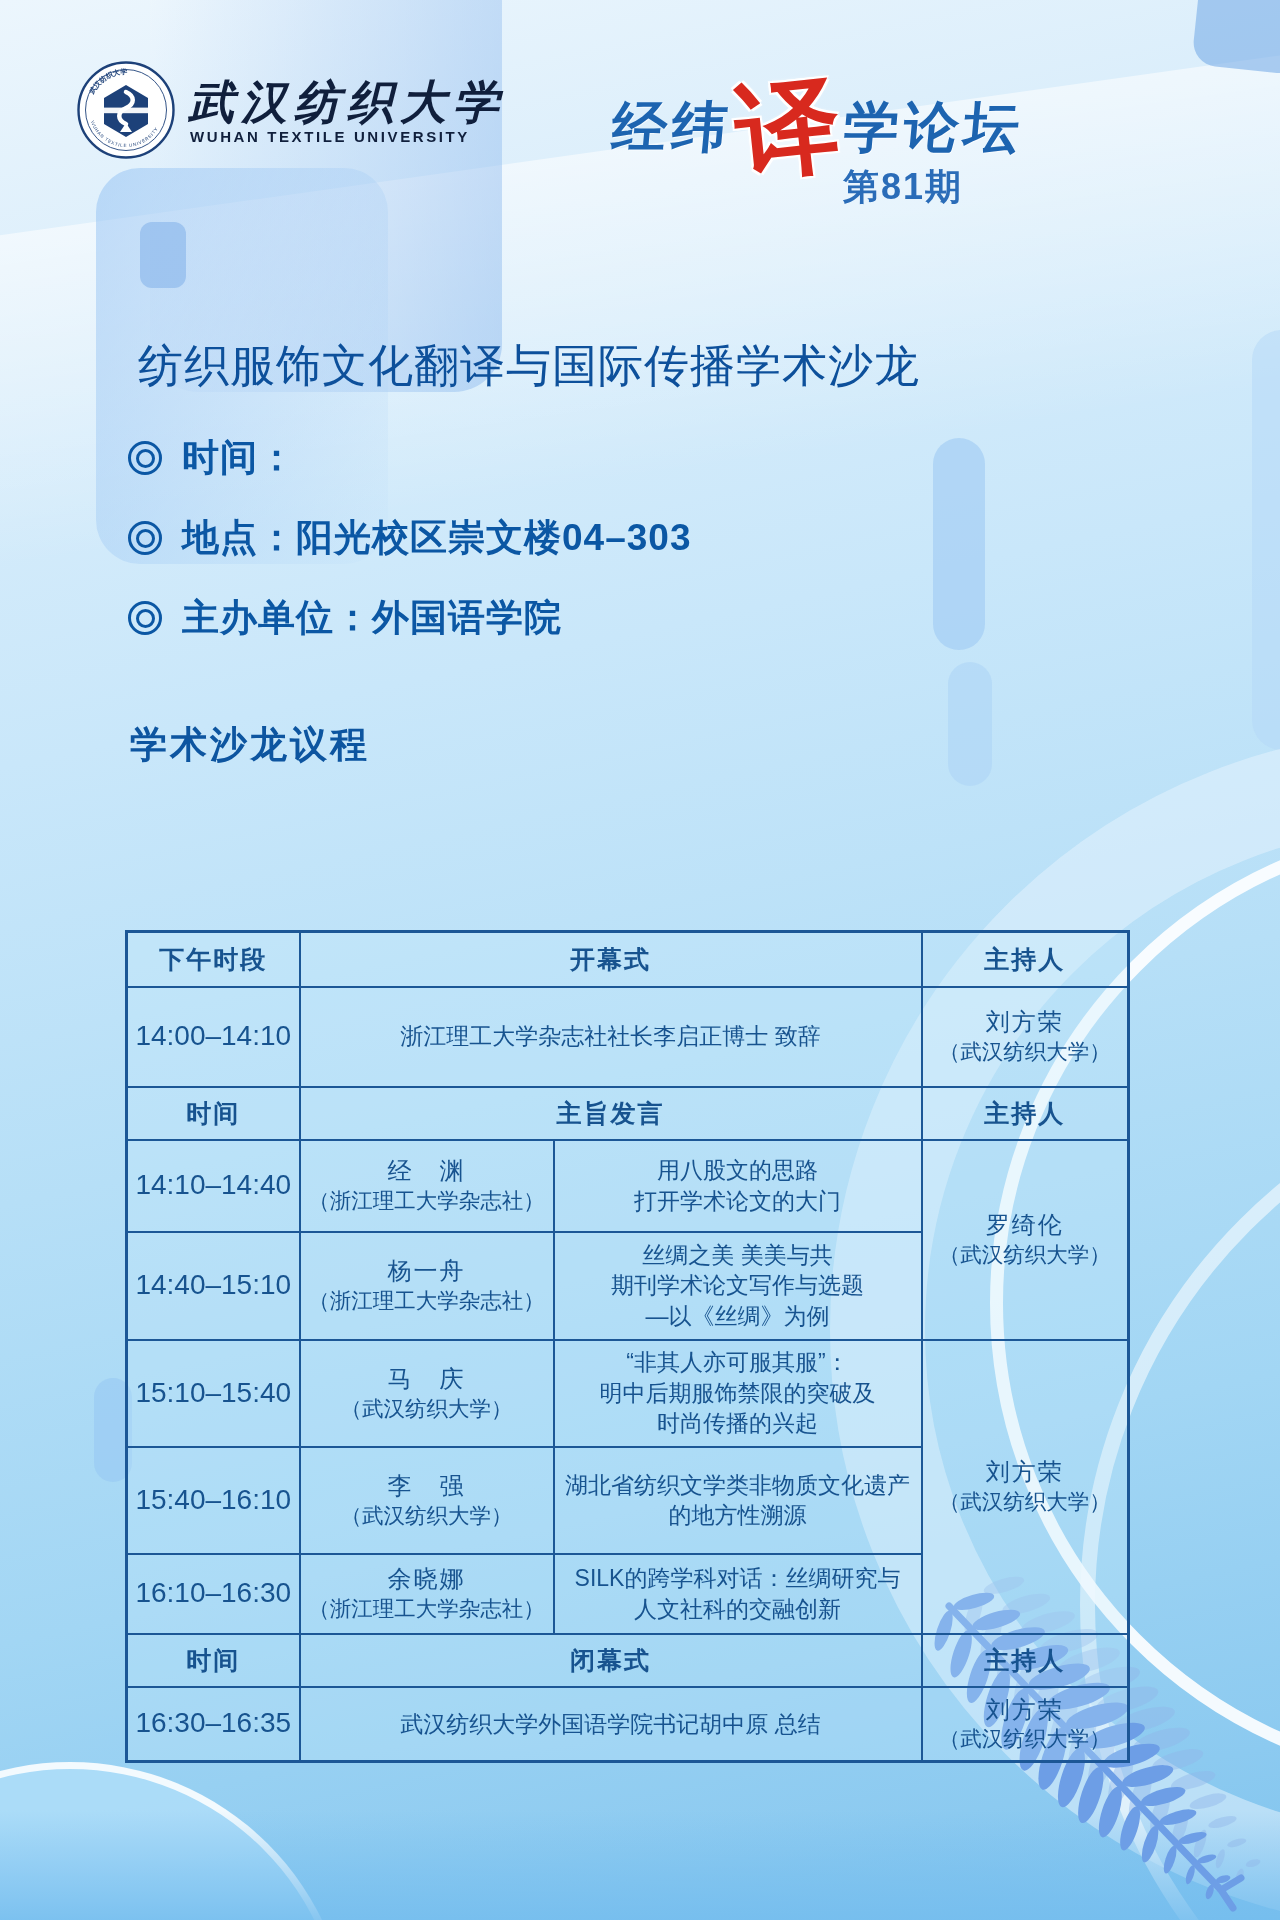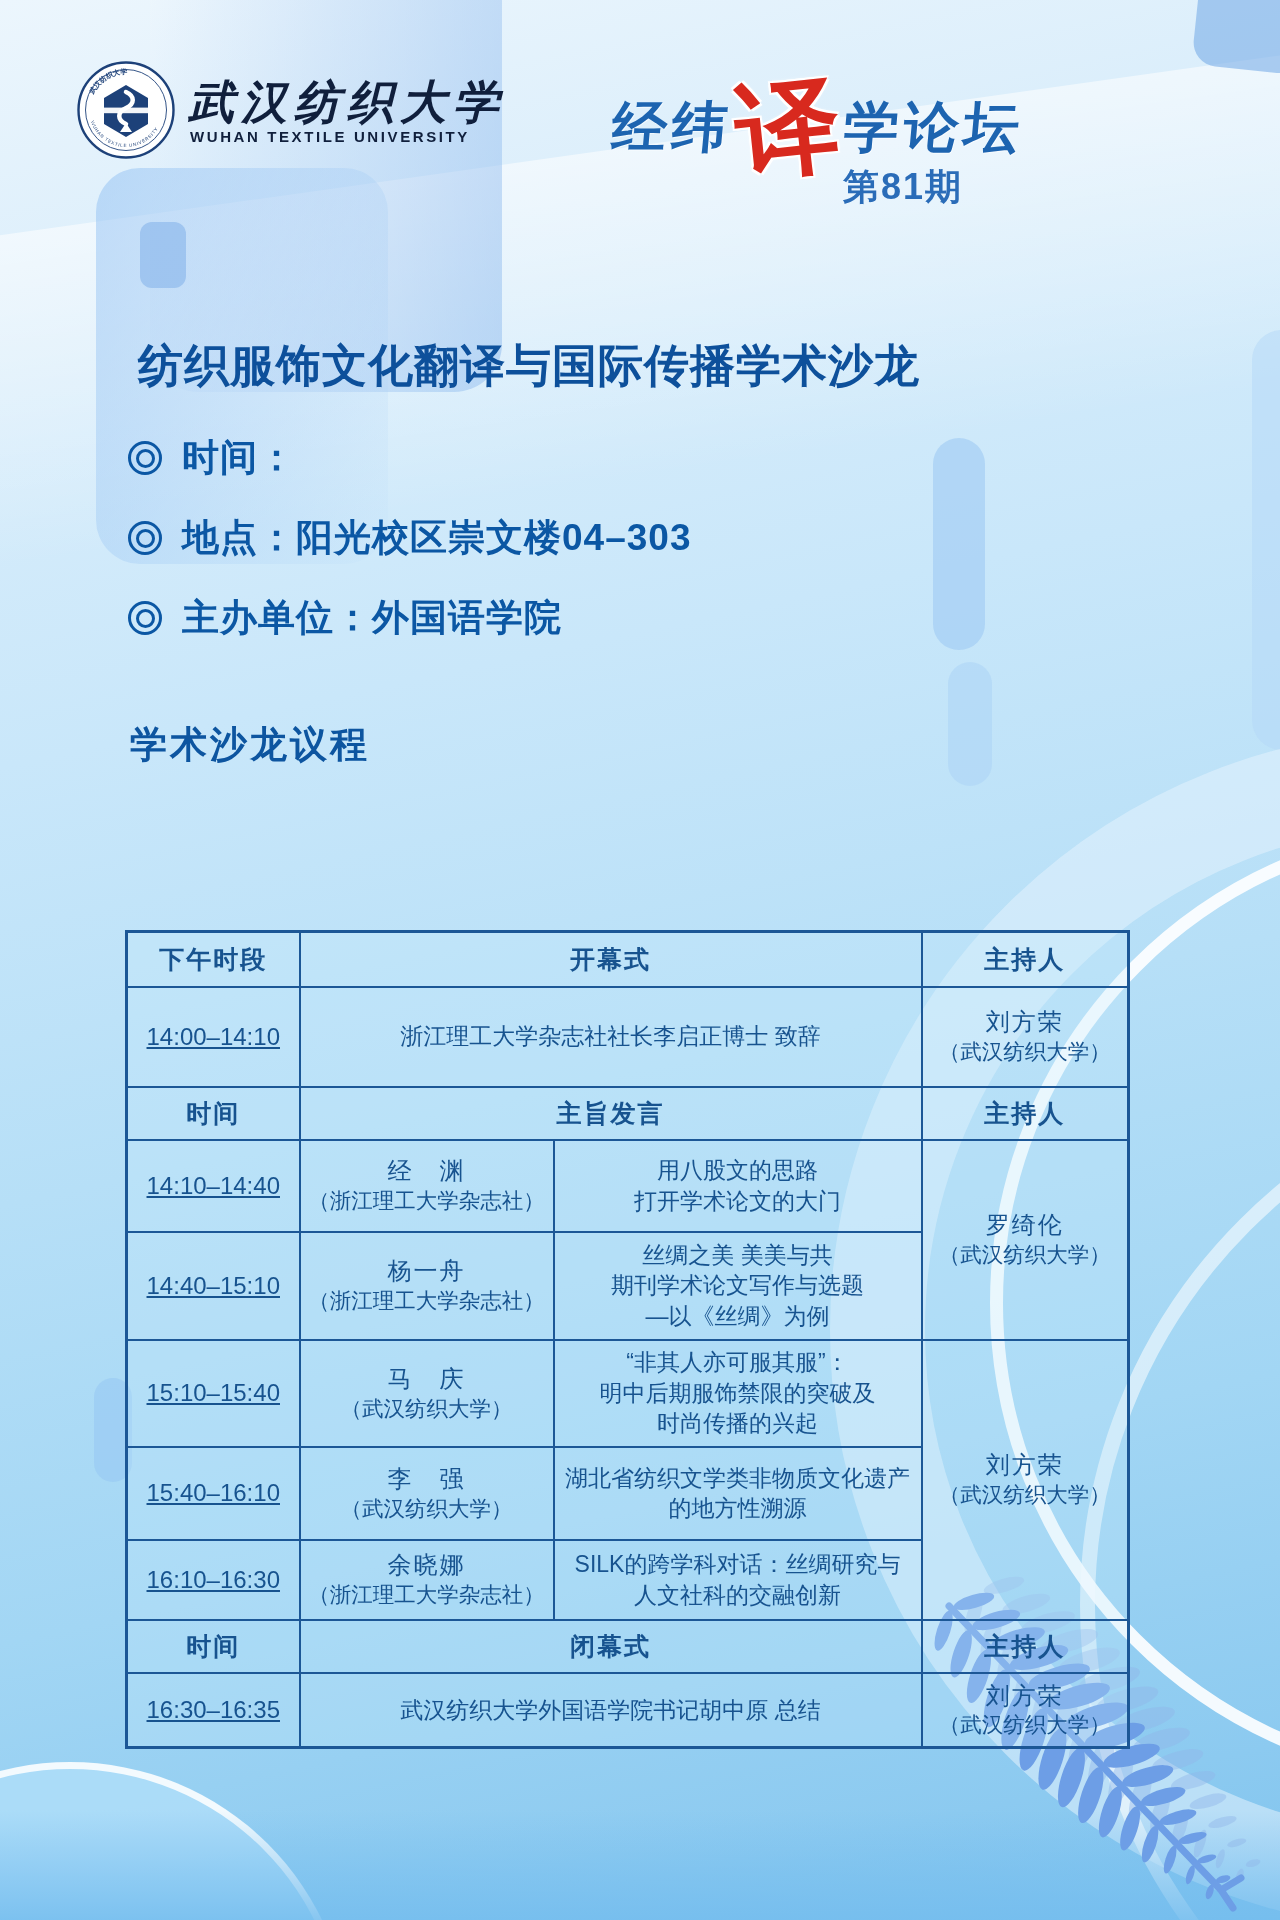--- a/index.html
+++ b/index.html
@@ -36,35 +36,35 @@
   .univ-cn{left:188px;top:72px;font-size:46px;font-weight:bold;font-style:italic;
     letter-spacing:7px;color:#101f3c;}
   .univ-en{left:190px;top:128px;font-size:15px;font-weight:bold;letter-spacing:2.6px;color:#101f3c;}
   .forum{left:612px;top:76px;display:flex;align-items:center;}
   .forum-part{font-size:55px;font-weight:900;letter-spacing:5px;color:#1d64b0;
     transform:skewX(-5deg);text-shadow:1px 1px 0 rgba(255,255,255,0.6);}
   .forum-accent{font-size:104px;font-weight:900;color:#d8291e;line-height:1;margin:0 4px;
     transform:rotate(-6deg);font-family:"DejaVu Serif", serif;
     text-shadow:2px 2px 0 #fff,-2px -2px 0 #fff,2px -2px 0 #fff,-2px 2px 0 #fff,0 0 5px #fff;}
   .issue{left:843px;top:163px;font-size:36px;font-weight:bold;color:#2a6cb8;letter-spacing:2px;}
-  .main-title{left:138px;top:336px;font-size:45px;font-weight:700;color:#0d509b;letter-spacing:1px;}
+  .main-title{left:138px;top:336px;font-size:45px;font-weight:400;color:#0d509b;letter-spacing:1px;}
   .info{left:128px;top:418px;}
   .info-row{display:flex;align-items:center;height:80px;}
   .bullet-icon{width:28px;height:28px;border:3.5px solid #0b57a4;border-radius:50%;flex:0 0 auto;
     display:flex;align-items:center;justify-content:center;margin-right:20px;}
   .bullet-inner{width:13px;height:13px;border:3px solid #0b57a4;border-radius:50%;}
   .info-label,.info-value{font-size:37px;font-weight:900;color:#0b57a4;letter-spacing:1px;white-space:pre;}
   .gap-wide{margin-left:26px;}
   .agenda-heading{left:130px;top:720px;font-size:37px;font-weight:900;color:#0d55a0;letter-spacing:3px;}
 
   table.agenda{position:absolute;z-index:2;left:125px;top:930px;width:1002px;border-collapse:collapse;
     table-layout:fixed;color:#17538f;background:rgba(199,233,251,0.28);border:3px solid #1c5796;}
   table.agenda td{border:2px solid #1c5796;text-align:center;vertical-align:middle;padding:2px 6px;line-height:1.32;}
   tr.hdr td{font-size:25px;font-weight:bold;letter-spacing:2px;margin-left:32px;}
-  .t-time{font-size:24px;text-decoration:underline;}
+  .t-time{font-size:28px;}
   .spk{font-size:24px;letter-spacing:2px;}
   .aff{font-size:21.5px;}
   .topic{font-size:23px;}
   .host-name{font-size:24px;letter-spacing:2px;}
   .host-aff{font-size:21.5px;}
 </style>
 </head>
 <body>
 
 <div class="decor" id="band-top"></div>
@@ -255,21 +255,21 @@
     <td>
       <div class="spk">马　庆</div>
       <div class="aff">（武汉纺织大学）</div>
     </td>
     <td class="topic">“非其人亦可服其服”：<br>明中后期服饰禁限的突破及<br>时尚传播的兴起</td>
     <td rowspan="3">
       <div class="host-name">刘方荣</div>
       <div class="host-aff">（武汉纺织大学）</div>
     </td>
   </tr>
-  <tr style="height:93px">
+  <tr style="height:107px">
     <td class="t-time">15:40–16:10</td>
     <td>
       <div class="spk">李　强</div>
       <div class="aff">（武汉纺织大学）</div>
     </td>
     <td class="topic">湖北省纺织文学类非物质文化遗产<br>的地方性溯源</td>
   </tr>
   <tr style="height:80px">
     <td class="t-time">16:10–16:30</td>
     <td>

